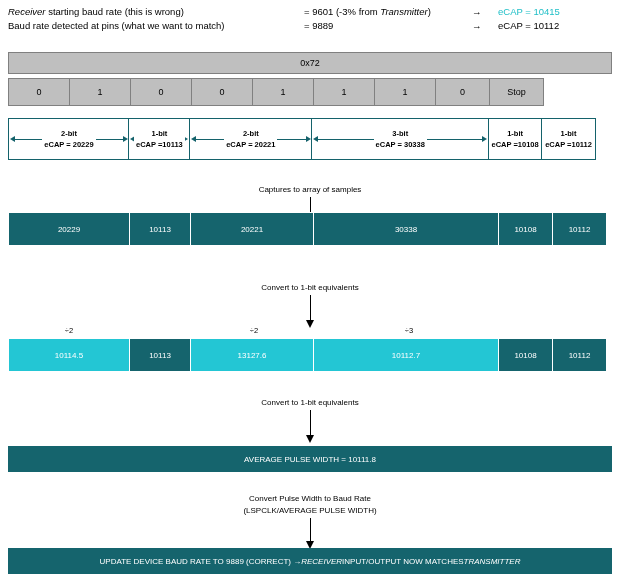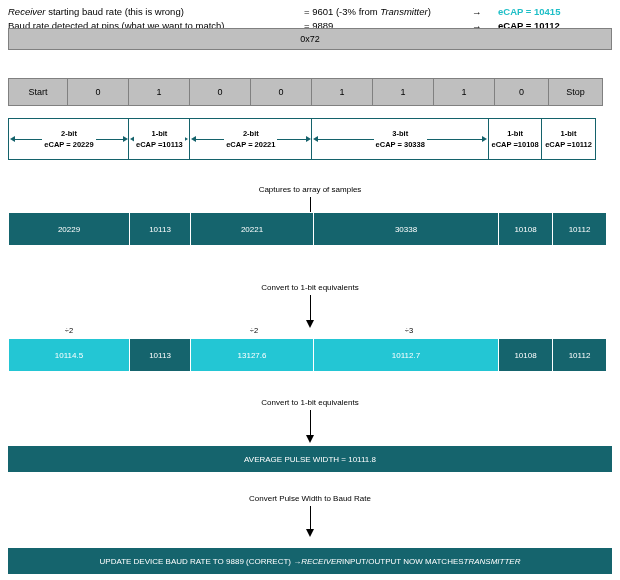--- a/index.html
+++ b/index.html
@@ -23,28 +23,28 @@
     position: absolute;
     left: 8px; top: 5px;
     width: 604px;
     font-size: 9.5px;
     line-height: 14px;
   }
   .hdr-row { display: flex; align-items: baseline; width: 100%; }
   .hdr-desc { width: 296px; }
   .hdr-eq   { width: 168px; }
   .hdr-arrow{ width: 26px; text-align: left; }
-  .hdr-ecap { flex: 1; font-weight: bold; }
+  .hdr-ecap { flex: 1; }
   .teal-txt { color: #1fbfc7; }
   .ital { font-style: italic; }
 
   
   .byte-bar {
     position: absolute;
-    left: 8px; top: 28px;
+    left: 8px; top: 52px;
     width: 604px; height: 22px;
     background: #bfbfbf;
     border: 1px solid #808080;
     display: flex; align-items: center; justify-content: center;
     font-size: 9px;
   }
 
   
   .bits {
     position: absolute;
@@ -182,23 +182,20 @@
       <div class="hdr-desc">Baud rate detected at pins (what we want to match)</div>
       <div class="hdr-eq">= 9889</div>
       <div class="hdr-arrow">→</div>
       <div class="hdr-ecap">eCAP = 10112</div>
     </div>
   </div>
 
   <div class="byte-bar">0x72</div>
 
   <div class="bits" id="bits-row">
-      <div class="bit" style="width: 60px;">
-        <span>Start</span>
-      </div>
       <div class="bit" style="width: 62px;">
         <span>0</span>
       </div>
       <div class="bit" style="width: 62px;">
         <span>1</span>
       </div>
       <div class="bit" style="width: 62px;">
         <span>0</span>
       </div>
       <div class="bit" style="width: 62px;">
@@ -329,20 +326,21 @@
 
   <div class="step" style="top:398px;">
     <div class="cap">Convert to 1-bit equivalents</div>
     <div class="arrow-down" style="height:26px;"></div>
   </div>
 
   <div class="wide-bar" style="top: 446px; height: 26px; background: rgb(21, 100, 109);">AVERAGE PULSE WIDTH = 10111.8</div>
 
   <div class="step" style="top:494px;">
     <div class="cap">Convert Pulse Width to Baud Rate</div>
+    <div class="cap">(LSPCLK/AVERAGE PULSE WIDTH)</div>
     <div class="arrow-down" style="height:24px;"></div>
   </div>
 
   <div class="wide-bar" style="top: 548px; height: 26px; background: rgb(21, 100, 109);">
     <span>UPDATE DEVICE BAUD RATE TO 9889 (CORRECT) → </span>
       <span class="ital">RECEIVER</span>
       <span> INPUT/OUTPUT NOW MATCHES </span>
       <span class="ital">TRANSMITTER</span>
   </div>
 

